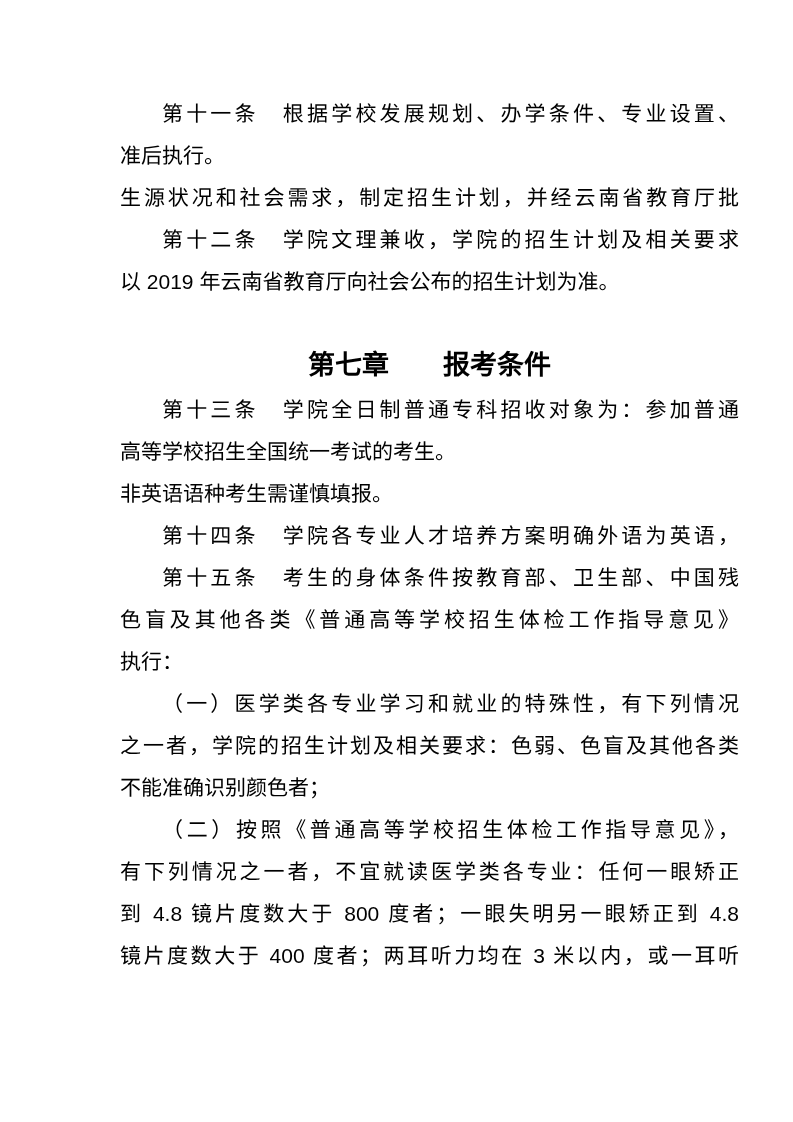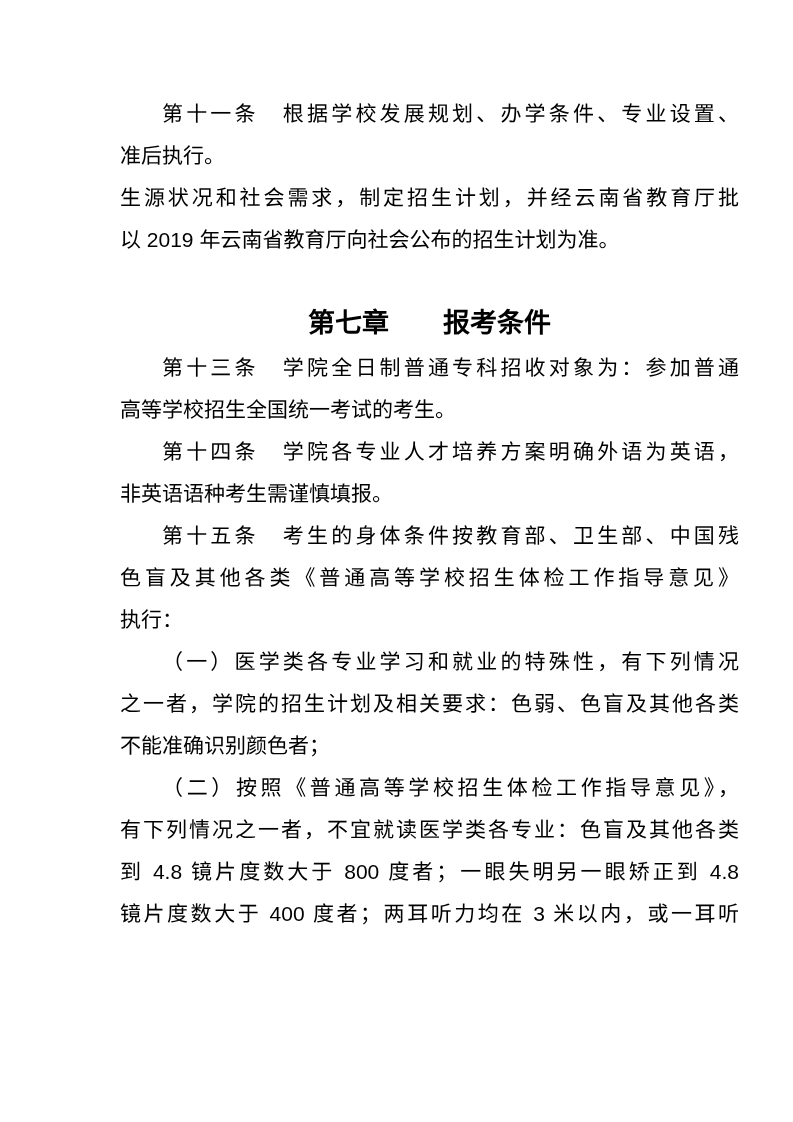--- a/index.html
+++ b/index.html
@@ -54,47 +54,48 @@
 
 <div class="page">
 
   <div class="para">
     <div class="line indent">第十一条　根据学校发展规划、办学条件、专业设置、</div>
     <div class="line end">准后执行。</div>
     <div class="line">生源状况和社会需求，制定招生计划，并经云南省教育厅批</div>
   </div>
 
   <div class="para">
+    <div class="line indent">第十二条　学院文理兼收，学院的招生计划及相关要求</div>
     <div class="line end">以 2019 年云南省教育厅向社会公布的招生计划为准。</div>
   </div>
 
   <div class="chapter-heading">第七章　　报考条件</div>
 
   <div class="para">
     <div class="line indent">第十三条　学院全日制普通专科招收对象为：参加普通</div>
     <div class="line end">高等学校招生全国统一考试的考生。</div>
   </div>
 
   <div class="para">
+    <div class="line end">非英语语种考生需谨慎填报。</div>
     <div class="line indent">第十四条　学院各专业人才培养方案明确外语为英语，</div>
-    <div class="line end">非英语语种考生需谨慎填报。</div>
   </div>
 
   <div class="para">
     <div class="line indent">第十五条　考生的身体条件按教育部、卫生部、中国残</div>
     <div class="line">色盲及其他各类《普通高等学校招生体检工作指导意见》</div>
     <div class="line end">执行：</div>
   </div>
 
   <div class="para">
     <div class="line indent">（一）医学类各专业学习和就业的特殊性，有下列情况</div>
     <div class="line">之一者，学院的招生计划及相关要求：色弱、色盲及其他各类</div>
     <div class="line end">不能准确识别颜色者；</div>
   </div>
 
   <div class="para">
     <div class="line indent">（二）按照《普通高等学校招生体检工作指导意见》，</div>
-    <div class="line">有下列情况之一者，不宜就读医学类各专业：色盲及其他各类</div>
+    <div class="line">有下列情况之一者，不宜就读医学类各专业：任何一眼矫正</div>
     <div class="line">到 4.8 镜片度数大于 800 度者；一眼失明另一眼矫正到 4.8</div>
     <div class="line">镜片度数大于 400 度者；两耳听力均在 3 米以内，或一耳听</div>
   </div>
 
 </div>
 
 </body></html>

